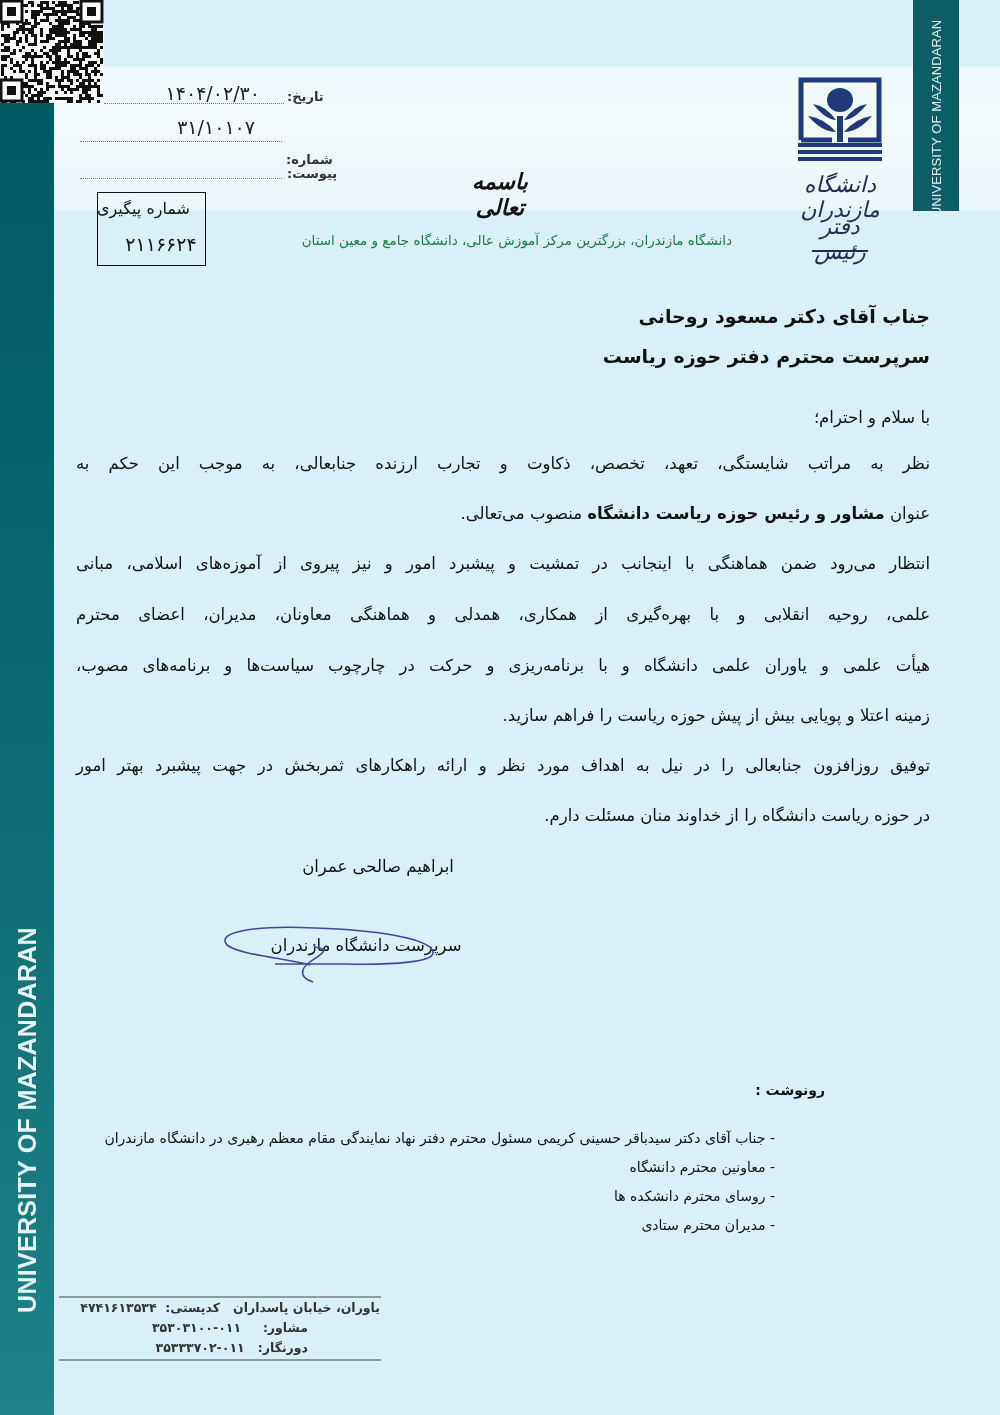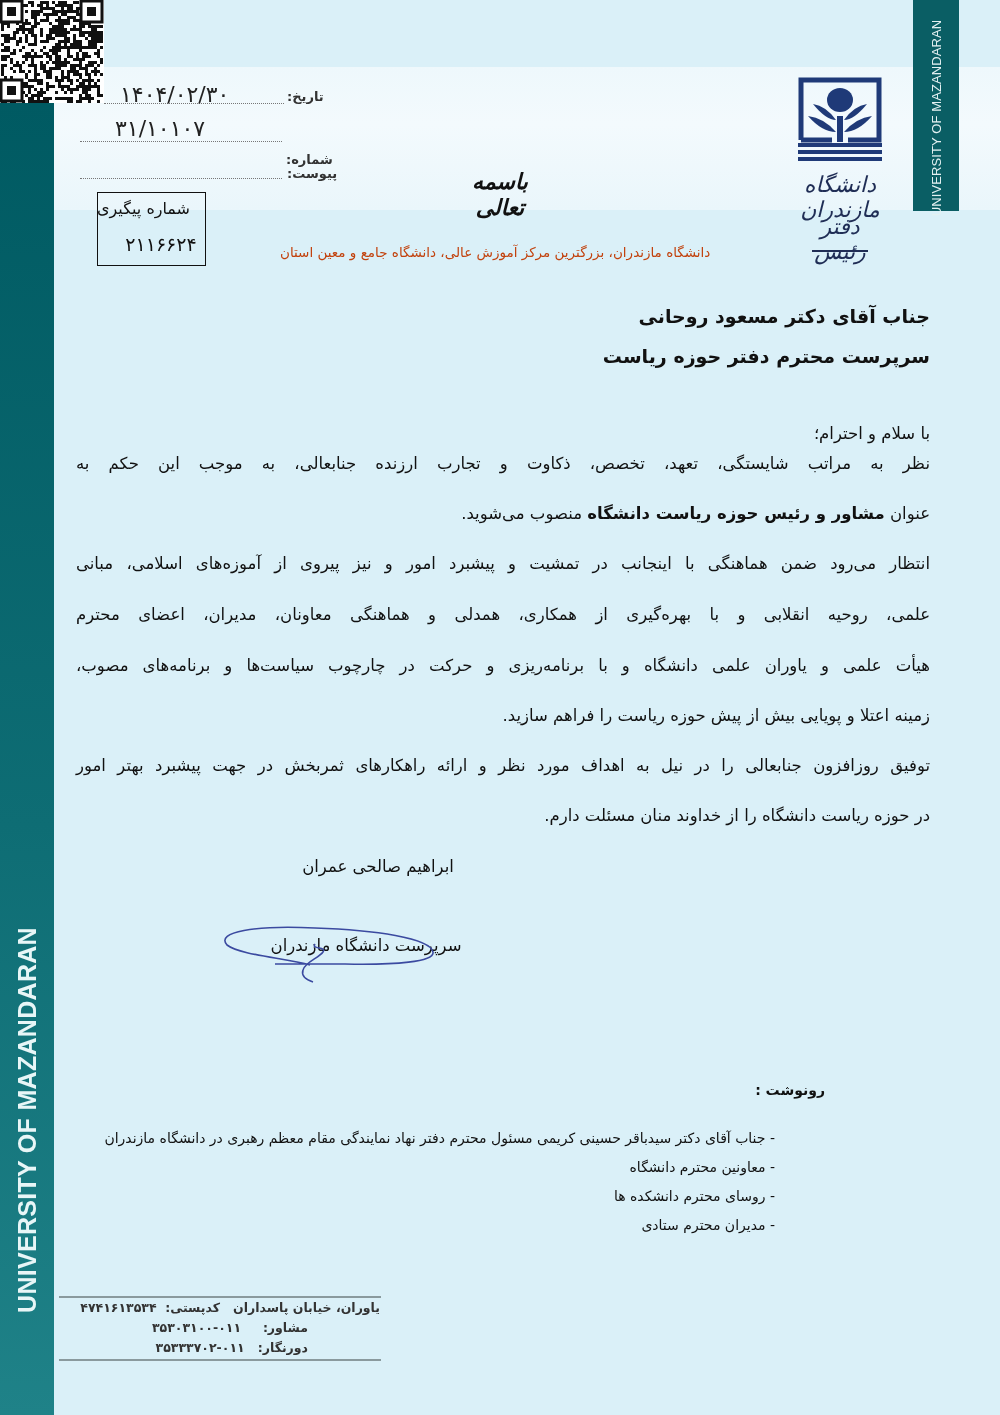--- a/index.html
+++ b/index.html
@@ -38,29 +38,29 @@
     
     .logo { left:796px; top:76px; width:88px; height:90px; }
     .logo-caption { left:790px; top:172px; width:100px; text-align:center;
       font-family:"DejaVu Serif", serif; font-style:italic; font-size:22px; color:#1f2d55; direction:rtl; }
     .office-caption { left:800px; top:214px; width:80px; text-align:center;
       font-family:"DejaVu Serif", serif; font-style:italic; font-size:22px; color:#1f2d55; direction:rtl; }
     .office-underline { left:812px; top:250px; width:56px; height:2px; background:#1f2d55; }
     
     .meta-label { direction:rtl; font-weight:bold; font-size:13px; color:#333; }
     .meta-line { border-bottom:1.5px dotted #777; height:0; }
-    .meta-value { font-family:"DejaVu Sans", sans-serif; font-size:22px; color:#222; text-align:left; direction:rtl; }
+    .meta-value { font-family:"DejaVu Sans", sans-serif; font-size:19px; color:#222; text-align:right; direction:rtl; }
     
     .bismillah { left:460px; top:168px; width:80px; text-align:center;
       font-family:"DejaVu Serif", serif; font-style:italic; font-weight:bold; font-size:22px; direction:rtl; }
     
     .track-box { left:97px; top:192px; width:109px; height:74px; border:1.5px solid #111; box-sizing:border-box; }
     .track-label { left:97px; top:199px; width:112px; text-align:left; font-size:16px; direction:rtl; }
     .track-num { left:97px; top:233px; width:128px; text-align:center; font-size:19px; }
-    .tagline { left:280px; top:244px; width:452px; text-align:left; font-size:13.5px; direction:rtl; color:#c2410c; }
+    .tagline { left:280px; top:232px; width:452px; text-align:right; font-size:13.5px; direction:rtl; color:#15803d; }
     
     .rtl { direction:rtl; text-align:right; }
     .addressee { right:70px; font-weight:bold; font-size:19px; }
     .para { right:70px; left:76px; font-size:16.5px; color:#111; direction:rtl; }
     .justify { text-align:justify; text-align-last:justify; }
     .sig-text { font-size:16.5px; direction:rtl; text-align:center; }
     .cc-title { right:175px; top:1082px; font-weight:bold; font-size:14px; direction:rtl; }
     .cc-item { right:225px; font-size:14px; direction:rtl; text-align:left; white-space:nowrap; }
     
     .foot-line { left:59px; width:322px; height:2px; background:#8a9a9e; }
@@ -735,23 +735,23 @@
 
 <div class="abs track-box"></div>
 <div class="abs track-label">شماره پیگیری</div>
 <div class="abs track-num">۲۱۱۶۶۲۴</div>
 
 <div class="abs tagline">دانشگاه مازندران، بزرگترین مرکز آموزش عالی، دانشگاه جامع و معین استان</div>
 
 <div class="abs rtl addressee" style="top:305px;">جناب آقای دکتر مسعود روحانی</div>
 <div class="abs rtl addressee" style="top:345px;">سرپرست محترم دفتر حوزه ریاست</div>
 
-<div class="abs rtl para" style="top:424px;">با سلام و احترام؛</div>
+<div class="abs rtl para" style="top:408px;">با سلام و احترام؛</div>
 <div class="abs para justify" style="top:454px;">نظر به مراتب شایستگی، تعهد، تخصص، ذکاوت و تجارب ارزنده جنابعالی، به موجب این حکم به</div>
-<div class="abs rtl para" style="top:504px;"><span>عنوان </span><b>مشاور و رئیس حوزه ریاست دانشگاه</b><span> منصوب می‌شوید.</span></div>
+<div class="abs rtl para" style="top:504px;"><span>عنوان </span><b>مشاور و رئیس حوزه ریاست دانشگاه</b><span> منصوب می‌تعالی.</span></div>
 <div class="abs para justify" style="top:554px;">انتظار می‌رود ضمن هماهنگی با اینجانب در تمشیت و پیشبرد امور و نیز پیروی از آموزه‌های اسلامی، مبانی</div>
 <div class="abs para justify" style="top:605px;">علمی، روحیه انقلابی و با بهره‌گیری از همکاری، همدلی و هماهنگی معاونان، مدیران، اعضای محترم</div>
 <div class="abs para justify" style="top:656px;">هیأت علمی و یاوران علمی دانشگاه و با برنامه‌ریزی و حرکت در چارچوب سیاست‌ها و برنامه‌های مصوب،</div>
 <div class="abs rtl para" style="top:706px;">زمینه اعتلا و پویایی بیش از پیش حوزه ریاست را فراهم سازید.</div>
 <div class="abs para justify" style="top:756px;">توفیق روزافزون جنابعالی را در نیل به اهداف مورد نظر و ارائه راهکارهای ثمربخش در جهت پیشبرد بهتر امور</div>
 <div class="abs rtl para" style="top:806px;">در حوزه ریاست دانشگاه را از خداوند منان مسئلت دارم.</div>
 
 <div class="abs sig-text" style="left:268px;top:857px;width:220px;">ابراهیم صالحی عمران</div>
 <div class="abs sig-text" style="left:256px;top:892px;width:220px;margin-top:44px;">سرپرست دانشگاه مازندران</div>
 <div class="abs" style="left:215px;top:920px;width:230px;height:70px;">

